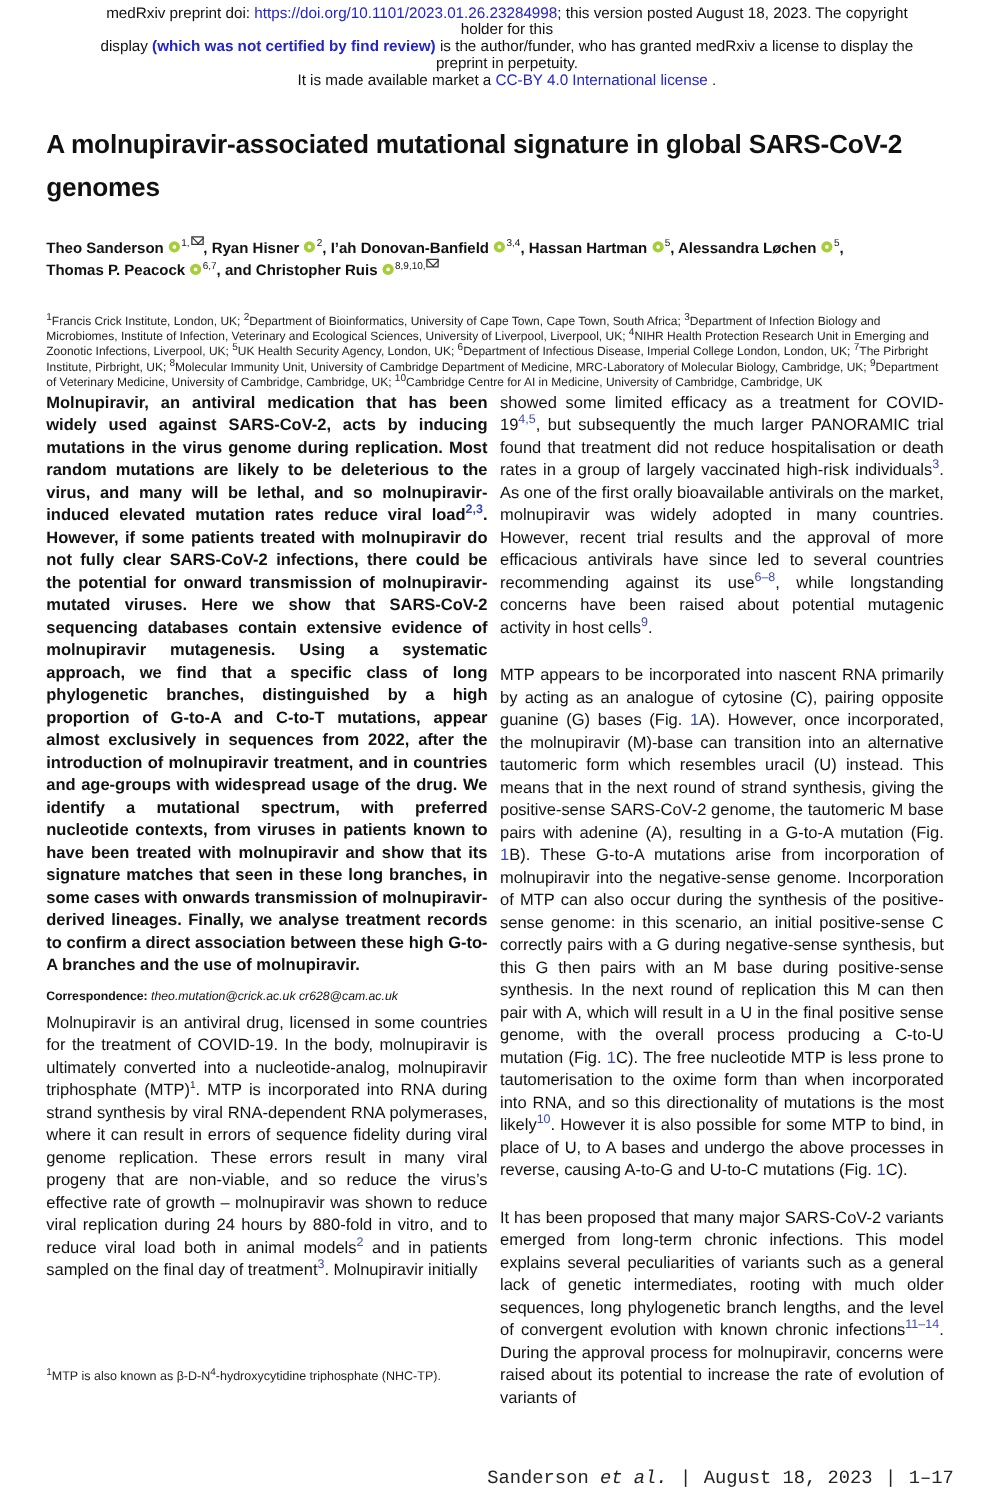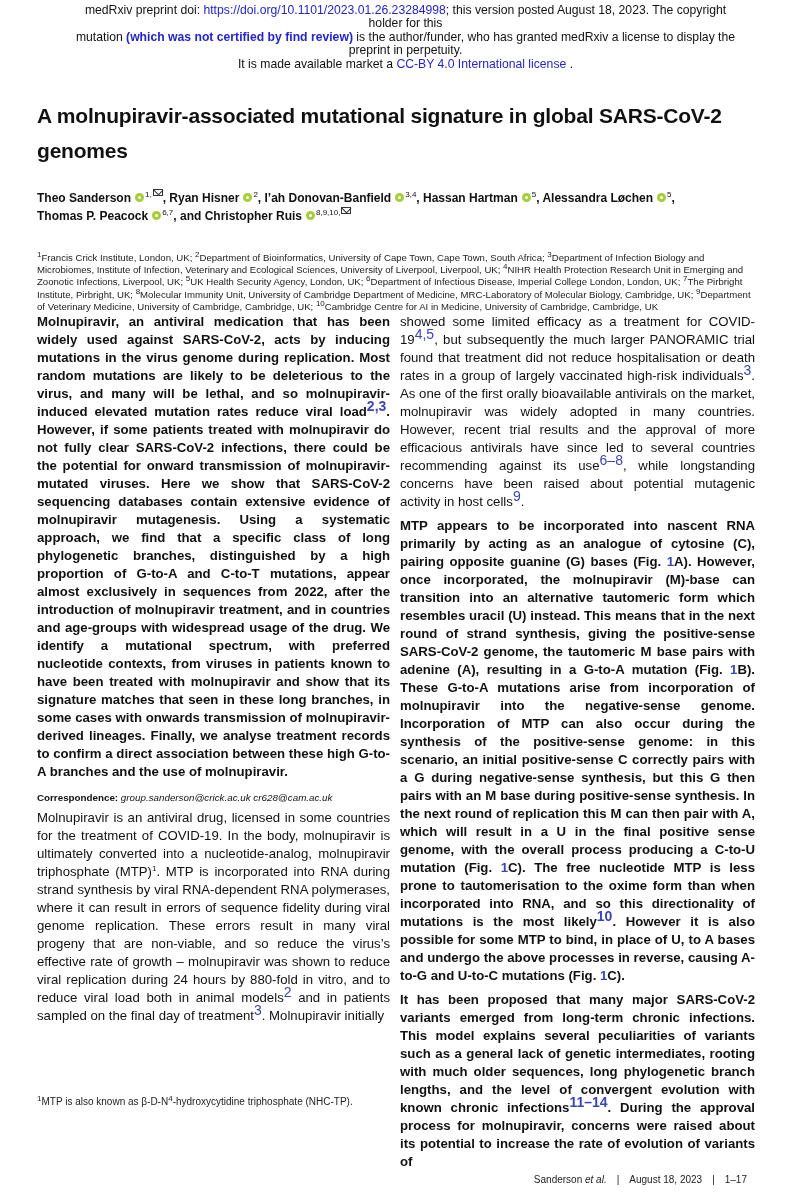--- a/index.html
+++ b/index.html
@@ -1,18 +1,18 @@
 <!DOCTYPE html>
 <html><head>
 <meta charset="utf-8">
 <style>
   html, body { margin: 0; padding: 0; background: #ffffff; }
   body { width: 787px; height: 1200px; position: relative; overflow: hidden; color: #111; font-family: "Liberation Sans", sans-serif; }
   a, .link { color: #1a0dab; text-decoration: none; }
-  .ref { color: #3b46b5; font-size: 14px; vertical-align: super; line-height: 0; }
+  .ref { color: #3b46b5; font-size: 10px; vertical-align: super; line-height: 0; }
   .sup { font-size: 8px; vertical-align: super; line-height: 0; }
 
   #header { position: absolute; top: 4px; left: 72px; width: 667px; text-align: center; font-size: 12.2px; line-height: 13.4px; color: #111; font-family: "Liberation Sans", sans-serif; }
   #header .blue { color: #2424c8; }
   #header .bold-blue { color: #2424c8; font-weight: bold; }
 
   #title { position: absolute; top: 98px; left: 37px; width: 720px; font-size: 21px; line-height: 35px; font-weight: bold; letter-spacing: -0.2px; }
 
   #authors { position: absolute; top: 189px; left: 37px; width: 720px; font-size: 12px; line-height: 17px; font-weight: bold; }
   .orcid { display: inline-block; width: 9px; height: 9px; border-radius: 50%; background: #a6ce39; margin: 0 1px 0 4px; vertical-align: 0px; position: relative; }
@@ -26,45 +26,45 @@
   .col { position: absolute; top: 313px; width: 353px; text-align: justify; }
   #col-left { left: 37px; }
   #col-right { left: 400px; width: 355px; }
 
   #abstract { font-weight: bold; font-size: 13.2px; line-height: 18px; margin: 0; }
   #correspondence { font-size: 9.8px; margin: 10px 0 0 0; line-height: 13px; }
   #correspondence .label { font-weight: bold; }
   #correspondence .emails { font-style: italic; font-weight: normal; }
   .body-p { font-size: 13.2px; line-height: 18px; margin: 0; }
   #col-left .body-p { margin-top: 5px; }
-  #col-right .body-p + .body-p { margin-top: 6px; font-weight: bold; }
+  #col-right .body-p + .body-p { margin-top: 20px; }
 
   #footnote { position: absolute; top: 1095px; left: 37px; width: 353px; font-size: 10px; line-height: 13px; color: #222; }
 
-  #footer { position: absolute; top: 1174px; right: 40px; font-size: 10px; color: #222; }
+  #footer { position: absolute; top: 1174px; right: 24px; font-size: 15px; color: #222; font-family: Liberation Mono, monospace; }
   #footer .sep { margin: 0 10px; }
 </style>
 </head>
 <body>
 
 <div id="header">
   <span>medRxiv preprint doi: </span><span class="blue">https://doi.org/10.1101/2023.01.26.23284998</span><span>; this version posted August 18, 2023. The copyright holder for this</span><br>
-  <span>mutation  </span><span class="bold-blue">(which was not certified by find review)</span><span> is the author/funder, who has granted medRxiv a license to display the preprint in perpetuity.</span><br>
+  <span>display  </span><span class="bold-blue">(which was not certified by find review)</span><span> is the author/funder, who has granted medRxiv a license to display the preprint in perpetuity.</span><br>
   <span>It is made available market a </span><span class="blue">CC-BY 4.0 International license</span><span> .</span>
 </div>
 
 <h1 id="title" style="margin:0;">A molnupiravir-associated mutational signature in global SARS-CoV-2 genomes</h1>
 
 <div id="authors"><span>Theo Sanderson</span><span class="orcid"></span><span class="aff-num">1,</span><span class="mail"></span><span>, </span><span>Ryan Hisner</span><span class="orcid"></span><span class="aff-num">2</span><span>, </span><span>I’ah Donovan-Banfield</span><span class="orcid"></span><span class="aff-num">3,4</span><span>, </span><span>Hassan Hartman</span><span class="orcid"></span><span class="aff-num">5</span><span>, </span><span>Alessandra Løchen</span><span class="orcid"></span><span class="aff-num">5</span><span>,</span><br><span>Thomas P. Peacock</span><span class="orcid"></span><span class="aff-num">6,7</span><span>, and </span><span>Christopher Ruis</span><span class="orcid"></span><span class="aff-num">8,9,10,</span><span class="mail"></span><span></span></div>
 
 <div id="affiliations"><span class="sup">1</span><span>Francis Crick Institute, London, UK; </span><span class="sup">2</span><span>Department of Bioinformatics, University of Cape Town, Cape Town, South Africa; </span><span class="sup">3</span><span>Department of Infection Biology and Microbiomes, Institute of Infection, Veterinary and Ecological Sciences, University of Liverpool, Liverpool, UK; </span><span class="sup">4</span><span>NIHR Health Protection Research Unit in Emerging and Zoonotic Infections, Liverpool, UK; </span><span class="sup">5</span><span>UK Health Security Agency, London, UK; </span><span class="sup">6</span><span>Department of Infectious Disease, Imperial College London, London, UK; </span><span class="sup">7</span><span>The Pirbright Institute, Pirbright, UK; </span><span class="sup">8</span><span>Molecular Immunity Unit, University of Cambridge Department of Medicine, MRC-Laboratory of Molecular Biology, Cambridge, UK; </span><span class="sup">9</span><span>Department of Veterinary Medicine, University of Cambridge, Cambridge, UK; </span><span class="sup">10</span><span>Cambridge Centre for AI in Medicine, University of Cambridge, Cambridge, UK</span></div>
 
 <div id="col-left" class="col">
   <p id="abstract"><span>Molnupiravir, an antiviral medication that has been widely used against SARS-CoV-2, acts by inducing mutations in the virus genome during replication. Most random mutations are likely to be deleterious to the virus, and many will be lethal, and so molnupiravir-induced elevated mutation rates reduce viral load</span><span class="ref">2,3</span><span>. However, if some patients treated with molnupiravir do not fully clear SARS-CoV-2 infections, there could be the potential for onward transmission of molnupiravir-mutated viruses. Here we show that SARS-CoV-2 sequencing databases contain extensive evidence of molnupiravir mutagenesis.  Using a systematic approach, we find that a specific class of long phylogenetic branches, distinguished by a high proportion of G-to-A and C-to-T mutations, appear almost exclusively in sequences from 2022, after the introduction of molnupiravir treatment, and in countries and age-groups with widespread usage of the drug.  We identify a mutational spectrum, with preferred nucleotide contexts, from viruses in patients known to have been treated with molnupiravir and show that its signature matches that seen in these long branches, in some cases with onwards transmission of molnupiravir-derived lineages.  Finally, we analyse treatment records to confirm a direct association between these high G-to-A branches and the use of molnupiravir.</span></p>
-  <p id="correspondence"><span class="label">Correspondence:</span> <span class="emails">group.sanderson@crick.ac.uk cr628@cam.ac.uk</span></p>
+  <p id="correspondence"><span class="label">Correspondence:</span> <span class="emails">theo.mutation@crick.ac.uk cr628@cam.ac.uk</span></p>
   <p class="body-p"><span>Molnupiravir is an antiviral drug, licensed in some countries for the treatment of COVID-19.  In the body, molnupiravir is ultimately converted into a nucleotide-analog, molnupiravir triphosphate (MTP)</span><span class="sup">1</span><span>. MTP is incorporated into RNA during strand synthesis by viral RNA-dependent RNA polymerases, where it can result in errors of sequence fidelity during viral genome replication.  These errors result in many viral progeny that are non-viable, and so reduce the virus’s effective rate of growth – molnupiravir was shown to reduce viral replication during 24 hours by 880-fold in vitro, and to reduce viral load both in animal models</span><span class="ref">2</span><span> and in patients sampled on the final day of treatment</span><span class="ref">3</span><span>. Molnupiravir initially</span></p>
 </div>
 
 <div id="footnote">
   <span class="sup">1</span><span>MTP is also known as β-D-N</span><span class="sup">4</span><span>-hydroxycytidine triphosphate (NHC-TP).</span>
 </div>
 
 <div id="col-right" class="col">
   <p class="body-p"><span>showed some limited efficacy as a treatment for COVID-19</span><span class="ref">4,5</span><span>, but subsequently the much larger PANORAMIC trial found that treatment did not reduce hospitalisation or death rates in a group of largely vaccinated high-risk individuals</span><span class="ref">3</span><span>.  As one of the first orally bioavailable antivirals on the market, molnupiravir was widely adopted in many countries. However, recent trial results and the approval of more efficacious antivirals have since led to several countries recommending against its use</span><span class="ref">6–8</span><span>, while longstanding concerns have been raised about potential mutagenic activity in host cells</span><span class="ref">9</span><span>.</span></p>
   <p class="body-p"><span>MTP appears to be incorporated into nascent RNA primarily by acting as an analogue of cytosine (C), pairing opposite guanine (G) bases (Fig. </span><span class="link" style="color:#3b46b5">1</span><span>A). However, once incorporated, the molnupiravir (M)-base can transition into an alternative tautomeric form which resembles uracil (U) instead. This means that in the next round of strand synthesis, giving the positive-sense SARS-CoV-2 genome, the tautomeric M base pairs with adenine (A), resulting in a G-to-A mutation (Fig. </span><span class="link" style="color:#3b46b5">1</span><span>B). These G-to-A mutations arise from incorporation of molnupiravir into the negative-sense genome.  Incorporation of MTP can also occur during the synthesis of the positive-sense genome: in this scenario, an initial positive-sense C correctly pairs with a G during negative-sense synthesis, but this G then pairs with an M base during positive-sense synthesis.  In the next round of replication this M can then pair with A, which will result in a U in the final positive sense genome, with the overall process producing a C-to-U mutation (Fig. </span><span class="link" style="color:#3b46b5">1</span><span>C). The free nucleotide MTP is less prone to tautomerisation to the oxime form than when incorporated into RNA, and so this directionality of mutations is the most likely</span><span class="ref">10</span><span>. However it is also possible for some MTP to bind, in place of U, to A bases and undergo the above processes in reverse, causing A-to-G and U-to-C mutations (Fig. </span><span class="link" style="color:#3b46b5">1</span><span>C).</span></p>

